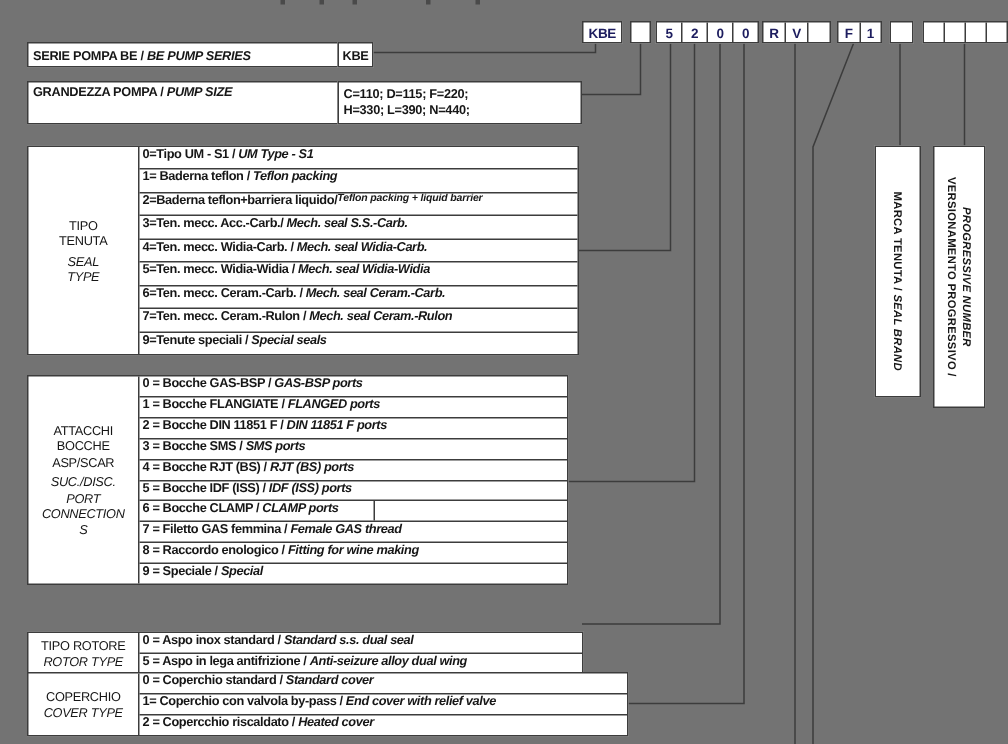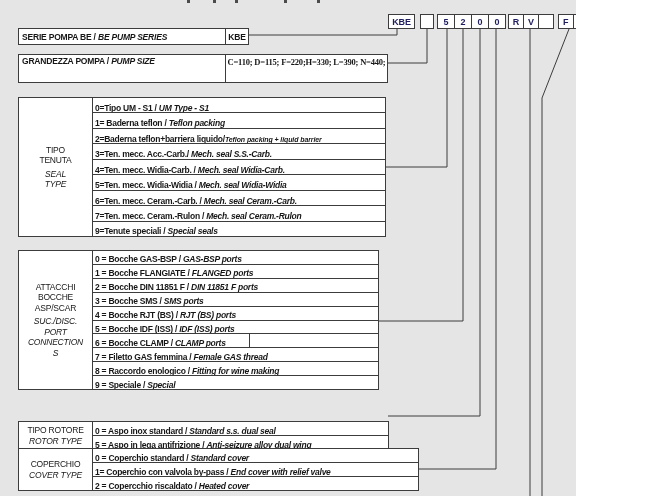--- a/index.html
+++ b/index.html
@@ -1,18 +1,18 @@
 <!DOCTYPE html>
 <html><head>
 <meta charset="utf-8">
 <style>
   * { margin:0; padding:0; box-sizing:border-box; }
   html,body { background:#fff; }
   .page {
-    position:relative; width:576px; height:496px; background:#e5e5e5;
+    position:relative; width:672px; height:496px; background:#737373;
     font-family:"Liberation Sans", sans-serif; color:#161616; overflow:hidden;
   }
   .frag { position:absolute; top:0; width:3px; height:3px; background:#4a4a4a; }
   
   .codegroup {
     position:absolute; top:14px; height:15px; display:flex;
     border:1px solid #3c3c3c; background:#fff;
   }
   .codecell {
     flex:1; border-right:1px solid #3c3c3c; display:flex; align-items:center;
@@ -21,34 +21,34 @@
   }
   .codecell:last-child { border-right:none; }
   
   .lblbox, .valbox {
     position:absolute; border:1px solid #3c3c3c; background:#fff;
     font-size:8.5px; font-weight:bold; letter-spacing:-0.2px; white-space:pre;
     display:flex; align-items:center; padding:0 3px;
   }
   .valbox { justify-content:center; padding:0 1px; }
   .top-align { align-items:flex-start; padding-top:1px; }
-  .multiline { flex-direction:row; align-items:flex-start; justify-content:center; line-height:11px;font-family:Liberation Serif, serif; }
+  .multiline { flex-direction:column; align-items:flex-start; justify-content:flex-start; line-height:11px; }
   .en { font-style:italic; }
   
   .section { position:absolute; display:flex; border:1px solid #3c3c3c; background:#fff; }
   .sec-label {
     width:74px; border-right:1px solid #3c3c3c; display:flex; flex-direction:column;
     align-items:center; justify-content:center; gap:3px; text-align:center;
     font-size:8.5px; font-weight:normal; letter-spacing:-0.2px; line-height:10.5px;
   }
   .sec-label .group { display:flex; flex-direction:column; align-items:center; }
   .sec-label .en-lines div { font-style:italic; }
   .rows { flex:1; display:flex; flex-direction:column; }
   .row {
-    flex:1; border-bottom:1px solid #3c3c3c; display:flex; align-items:flex-end;
+    flex:1; border-bottom:1px solid #3c3c3c; display:flex; align-items:flex-start;
     padding-left:2px; font-size:8.5px; font-weight:bold; letter-spacing:-0.25px;
     white-space:pre; overflow:hidden; position:relative; line-height:1;
   }
   .row:last-child { border-bottom:none; }
   .row .en.small { font-size:7px; letter-spacing:-0.1px; }
   .inner-divider { position:absolute; left:156px; top:-1px; bottom:-1px; width:1px; background:#3c3c3c; }
   
   .vbox {
     position:absolute; border:1px solid #3c3c3c; background:#fff;
     display:flex; flex-direction:row; align-items:center; justify-content:center; gap:1px;

